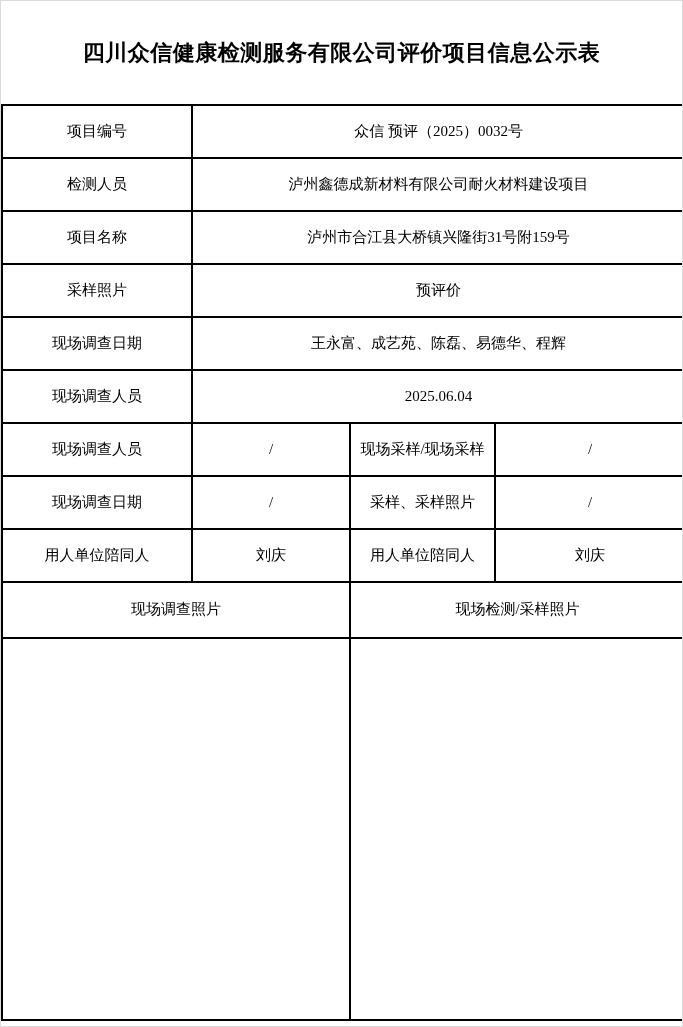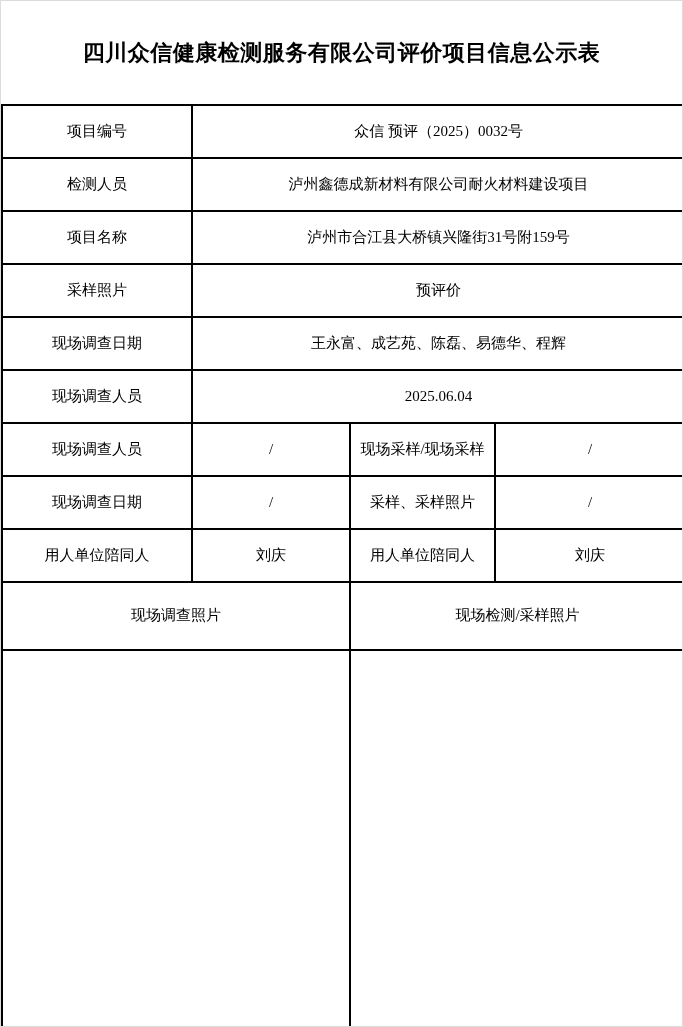--- a/index.html
+++ b/index.html
@@ -42,21 +42,21 @@
     text-align: center;
     vertical-align: middle;
     font-size: 15px;
     line-height: 1.3;
     padding: 2px 4px;
     overflow: hidden;
     white-space: nowrap;
     font-family: Liberation Serif, serif;
   }
   tr.r  td { height: 53px; }
-  tr.ph td { height: 68px; }
+  tr.ph td { height: 56px; }
   tr.pc td { height: 382px; }
 </style>
 </head>
 <body>
 
 <div class="page">
 
   <div class="title-area">
     <div class="doc-title">四川众信健康检测服务有限公司评价项目信息公示表</div>
   </div>

